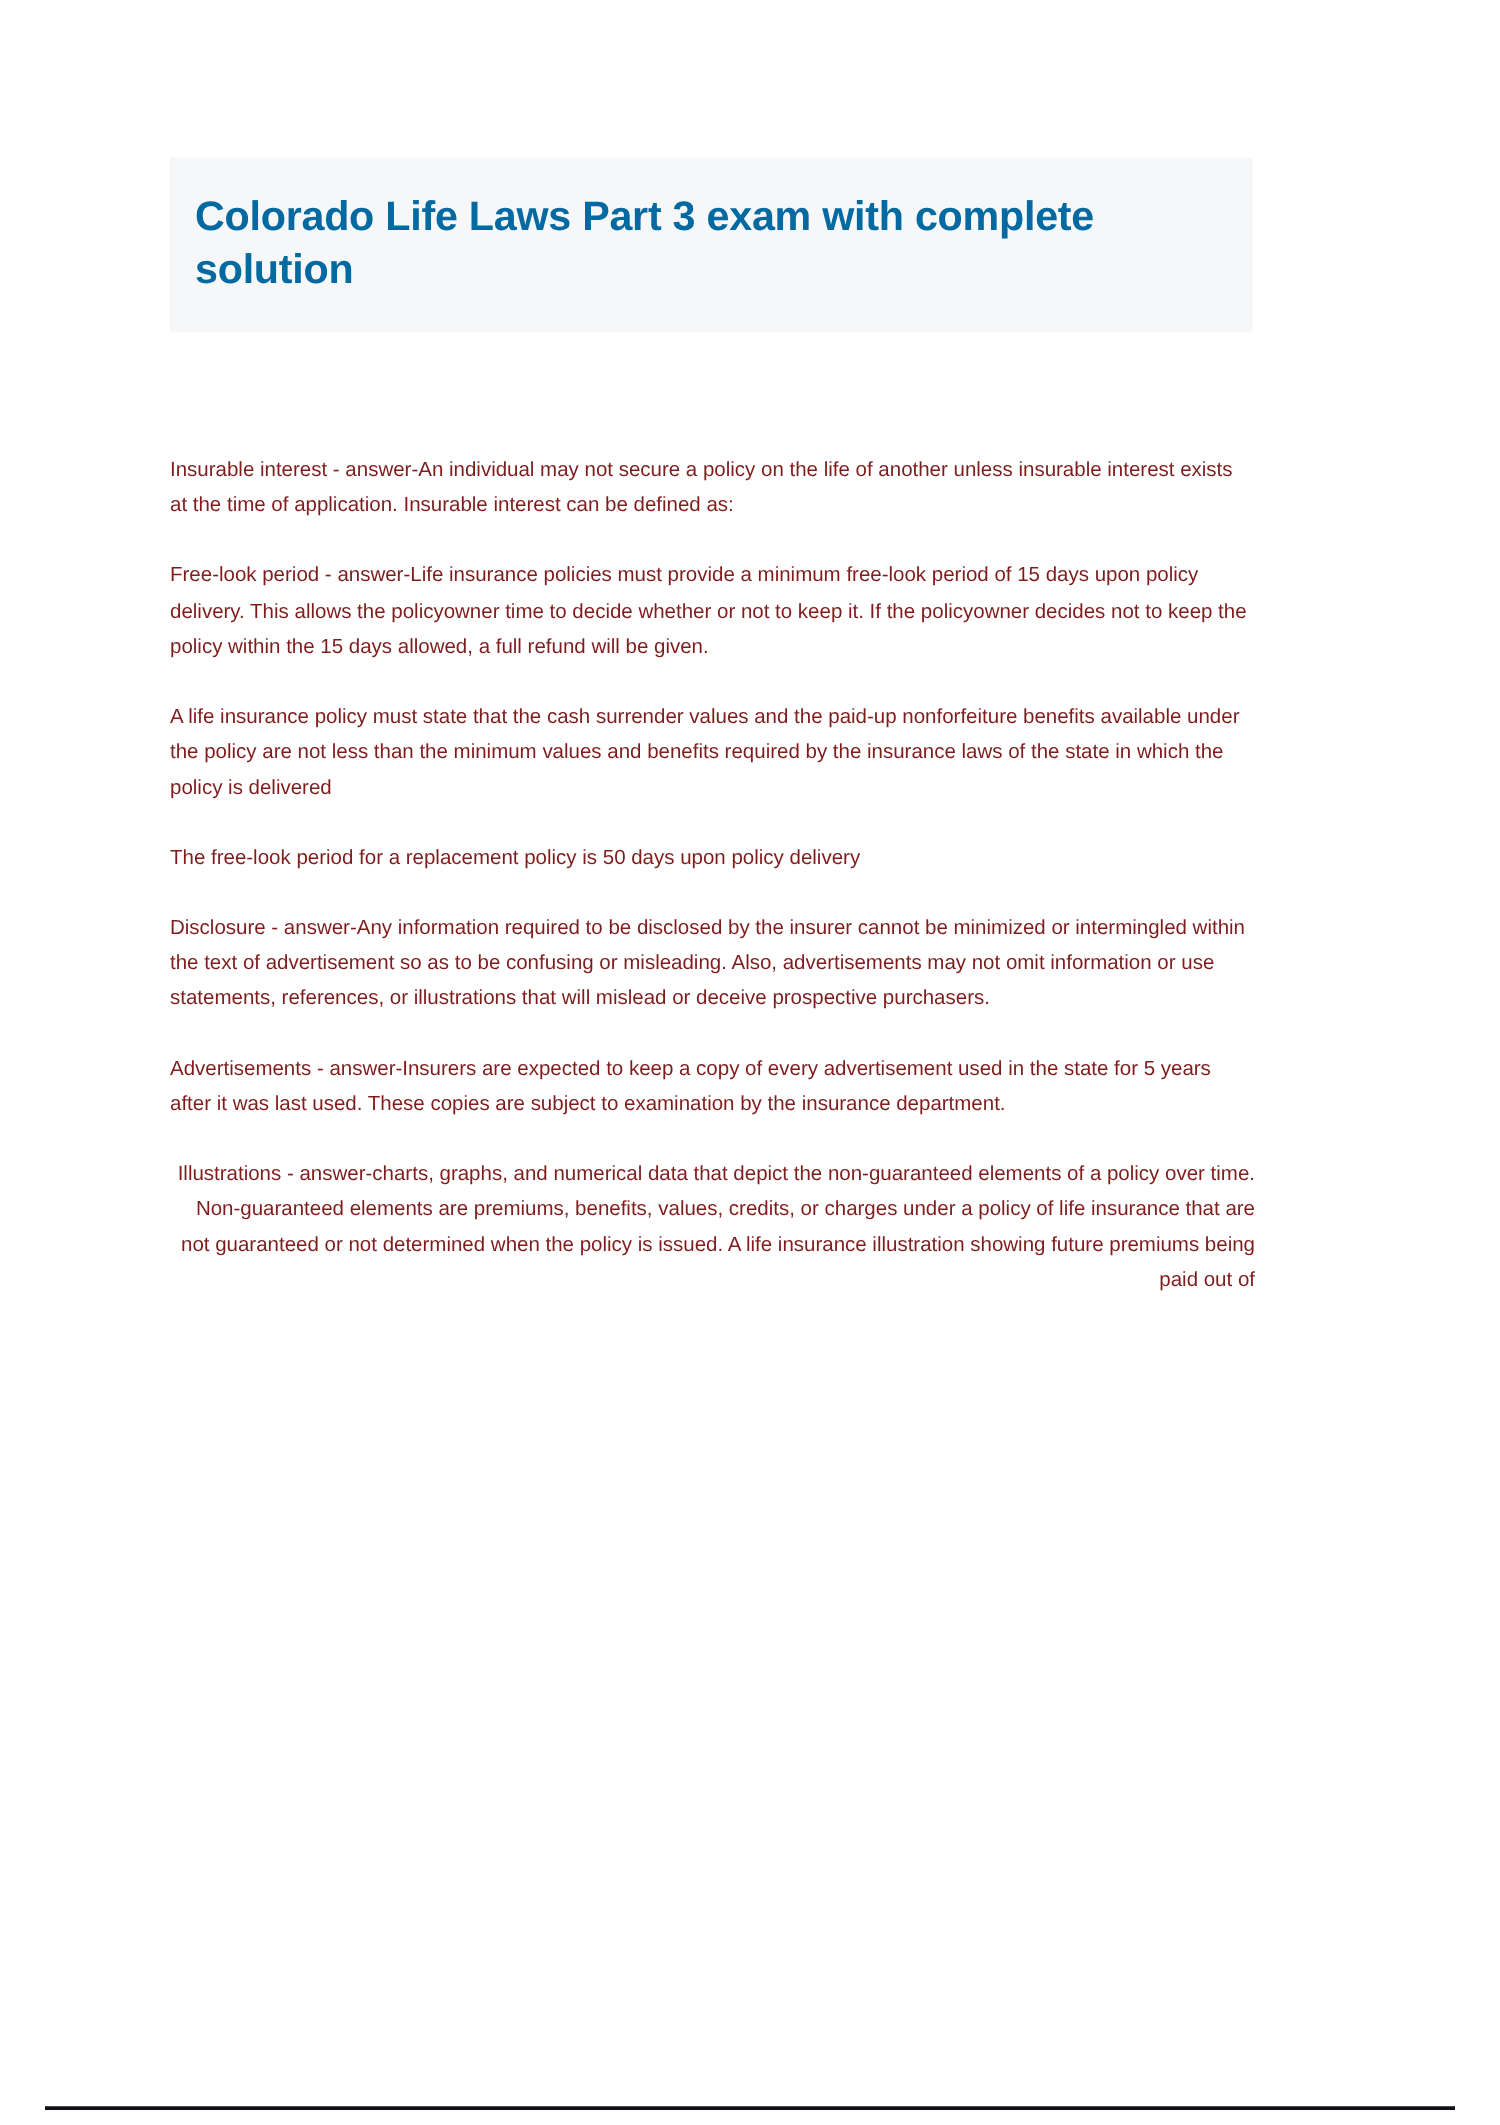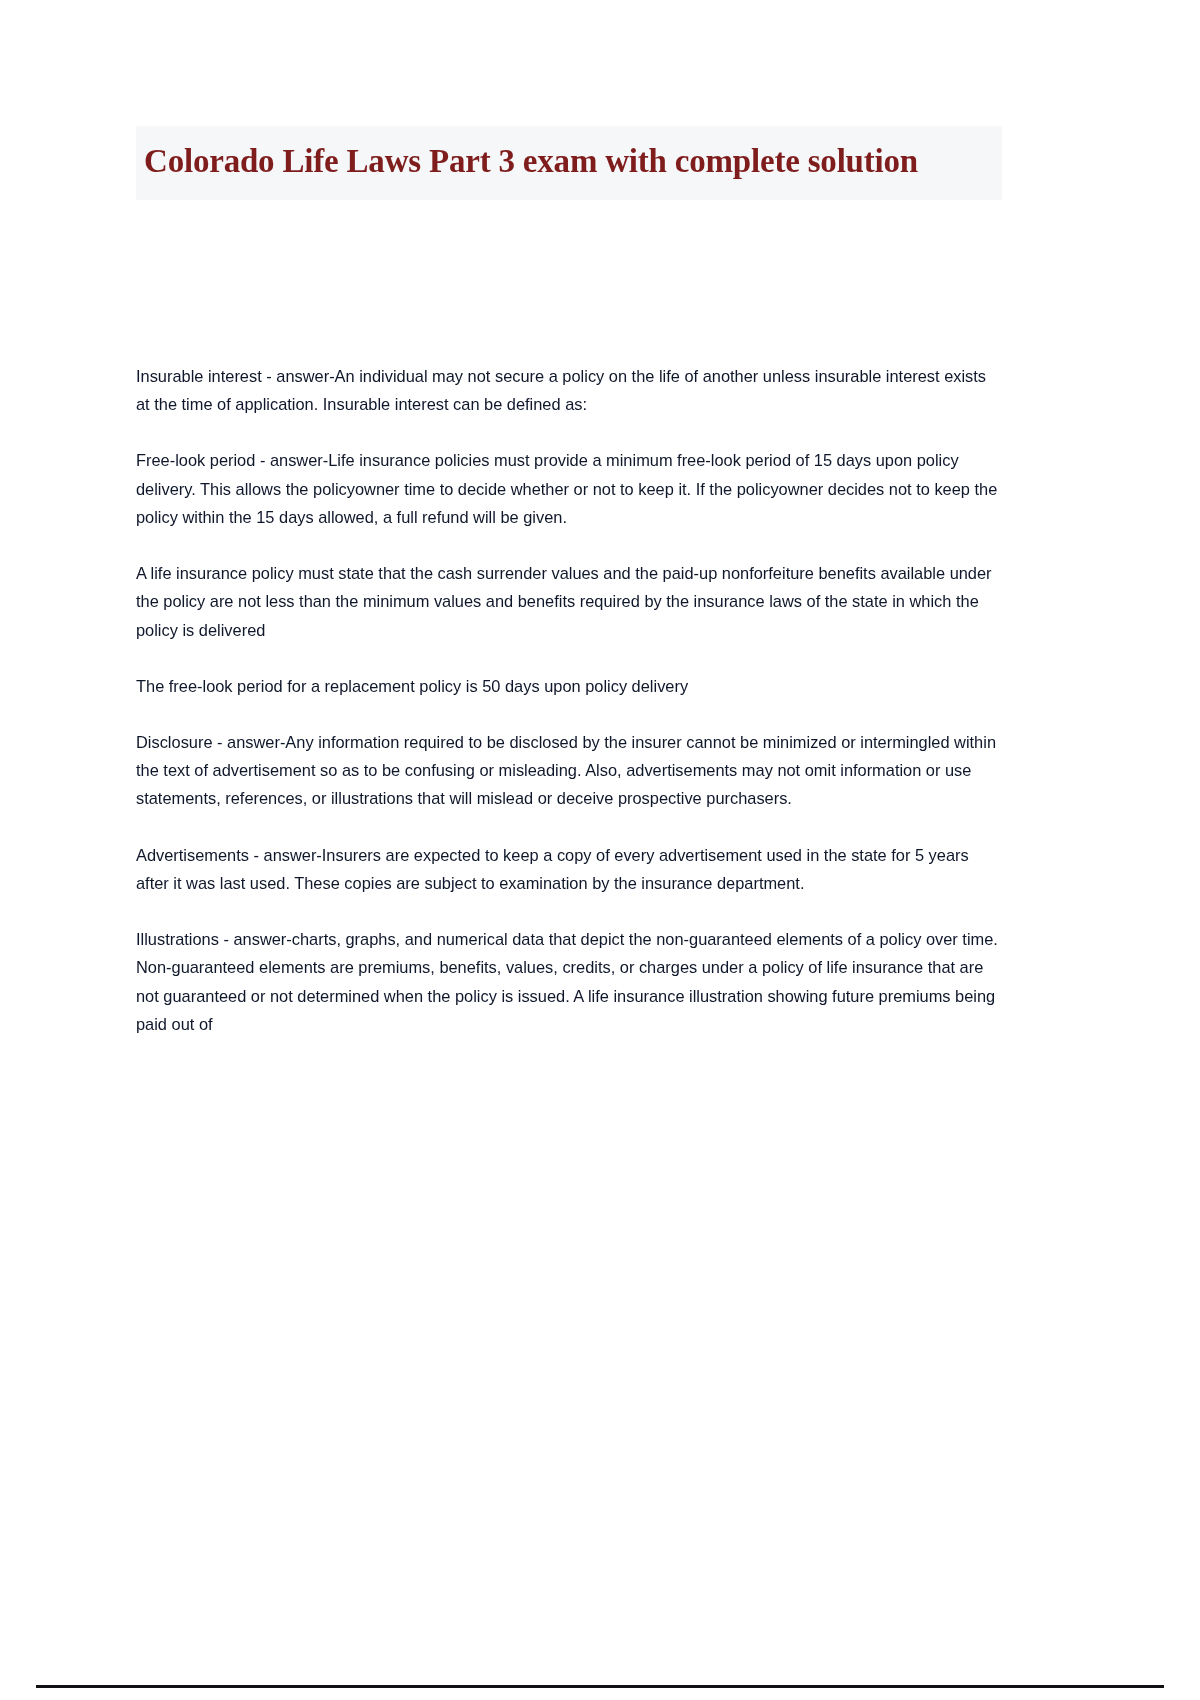--- a/index.html
+++ b/index.html
@@ -31,45 +31,46 @@
   .title-block {
     position: absolute;
     left: 136px;
     top: 126px;
     width: 866px;
     background: #f6f7f9;
     padding: 14px 0 18px 0;
     box-sizing: border-box;
   }
   .title-text {
-    margin: 0;
+    margin: 12px;
     padding: 0 8px;
     font-size: 33px;
     line-height: 1.28;
     font-weight: bold;
-    color: #7f1d1d;
+    color: #0369a1;
     letter-spacing: -0.2px;
-    font-family: Liberation Serif, serif;
+    font-family: Liberation Sans, sans-serif;
   }
   .content {
     position: absolute;
     left: 136px;
     top: 362px;
     width: 868px;
   }
   .para {
     margin: 0 0 28px 0;
     font-size: 16.4px;
     line-height: 1.72;
-    color: #0f172a;
+    color: #7f1d1d;
     font-family: "Liberation Sans", sans-serif;
     text-align: left;
   }
   .para:last-child {
     margin-bottom: 0;
+    text-align: right;
   }
   .bottom-rule {
     position: absolute;
     left: 36px;
     right: 36px;
     bottom: 12px;
     height: 3px;
     background: #0f1115;
   }
 </style>

